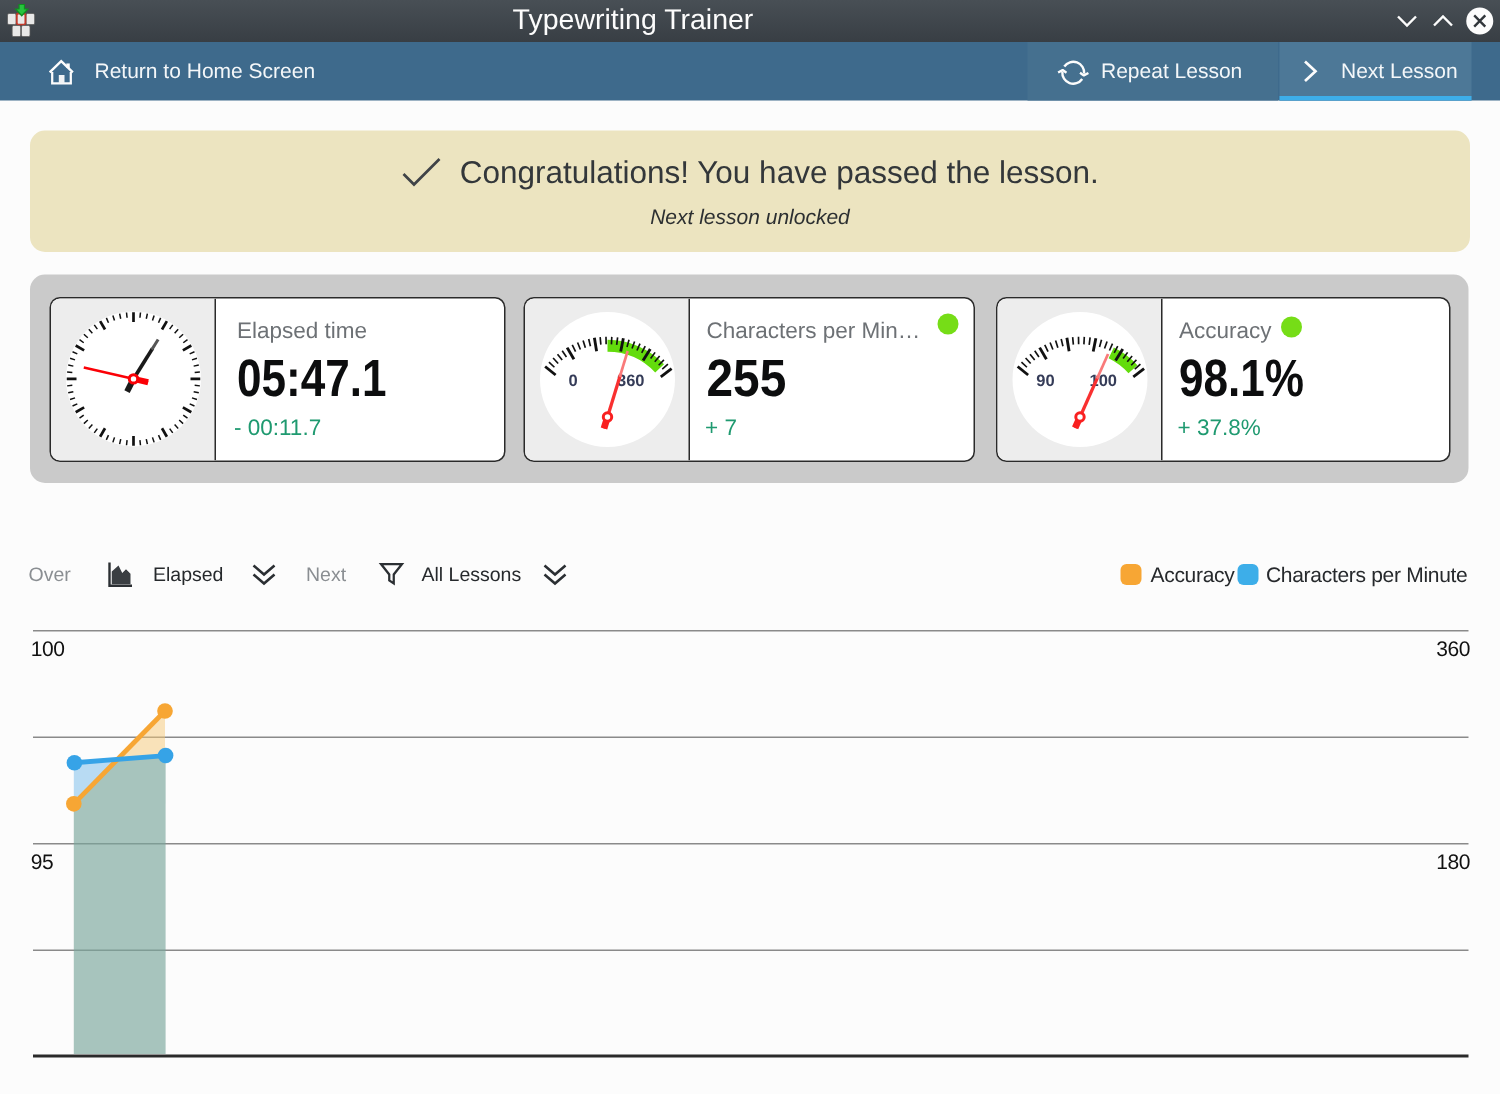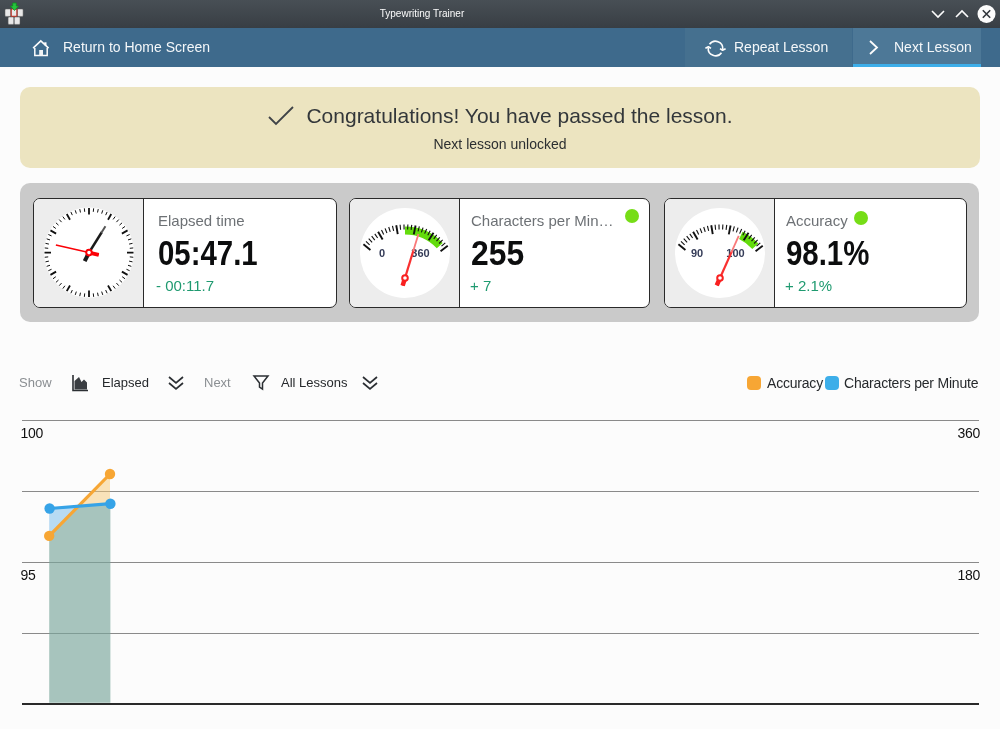--- a/index.html
+++ b/index.html
@@ -4,34 +4,34 @@
 <style>
   * { margin:0; padding:0; box-sizing:border-box; }
   html,body { width:1000px; height:729px; overflow:hidden; }
   body { font-family:"Liberation Sans", sans-serif; background:#fcfcfc; position:relative; }
   .abs { position:absolute; }
 
   
   #titlebar { left:0; top:0; width:1000px; height:28px;
     background:linear-gradient(#484f55,#383e44); }
   #titletext { left:0; top:0; width:804px; height:28px; line-height:28px;
-    text-align:center; color:#fcfcfc; font-size:10px;padding-left:40px; }
+    text-align:center; color:#fcfcfc; font-size:19px;padding-left:40px; }
 
   
   #navbar { left:0; top:28px; width:1000px; height:39px; background:#3e6a8c; }
   .navtxt { color:#f4f7f9; font-size:14px; line-height:39px;text-align:right; }
   #repeatbtn { left:685px; top:28px; width:167px; height:39px; background:#45708f; }
   #nextbtn  { left:853px; top:28px; width:128px; height:39px; background:#4d7897; }
   #nextline { left:853px; top:63.5px; width:128px; height:3.5px; background:#3daee9; }
 
   
   #banner { left:20px; top:87px; width:960px; height:81px; background:#ece4c0;
     border-radius:10px; }
   #bmain { left:0; top:104px; width:1000px; text-align:center; color:#33373a; font-size:21px; }
-  #bsub  { left:0; top:136px; width:1000px; text-align:center; color:#2c2f31; font-size:14px; }
+  #bsub  { left:0; top:136px; width:1000px; text-align:center; color:#2c2f31; font-size:14px;font-style:italic; }
 
   
   #stats { left:20px; top:183px; width:959px; height:139px; background:#cacaca; border-radius:10px; }
   .card { position:absolute; top:15px; height:110px; background:#fff;
     border:1px solid #2a2a2a; border-radius:7px; overflow:hidden; }
   #card1 { left:13px;  width:304px; }
   #card2 { left:329px; width:301px; }
   #card3 { left:644px; width:303px; }
   .iconarea { position:absolute; left:0; top:0; width:110px; height:108px;
     background:#ededed; border-right:1px solid #2a2a2a; }
@@ -256,25 +256,25 @@
           <text x="32" y="58" text-anchor="middle" font-size="11" font-weight="bold" fill="#353c58">90</text>
           <text x="70.5" y="58" text-anchor="middle" font-size="11" font-weight="bold" fill="#353c58">100</text>
           <line x1="51.75" y1="86.31" x2="67.2" y2="51.59" stroke="#f93030" stroke-width="2.2"></line>
           <line x1="66.39" y1="53.42" x2="73.71" y2="36.98" stroke="#f97a7a" stroke-width="1.8"></line>
           <line x1="55" y1="79" x2="51.75" y2="86.31" stroke="#f92020" stroke-width="4.5"></line>
           <circle cx="55" cy="79" r="2.8" fill="#fff" stroke="#f92020" stroke-width="2"></circle>
         </svg></div>
     <div class="ctitle">Accuracy</div>
     <div class="gdot" style="left:189px; top:12px;"></div>
     <div class="cvalue">98.1%</div>
-    <div class="cdelta">+ 2.1%</div>
+    <div class="cdelta">+ 37.8%</div>
   </div>
 </div>
 
-<div class="abs ctl gray" style="left:19px;">Show</div>
+<div class="abs ctl gray" style="left:19px;">Over</div>
 <svg class="abs" style="left:71px; top:374px;" width="18" height="18" viewBox="0 0 18 18">
   <path d="M2 1 L2 16.5 L17 16.5" fill="none" stroke="#2b2f33" stroke-width="1.6"></path>
   <path d="M3.5 15.5 L3.5 7 L8 3 L10.5 8 L13 5.5 L16 8.5 L16 15.5 Z" fill="#3a3e42"></path>
 </svg>
 <div class="abs ctl dark" style="left:102px;">Elapsed</div>
 <svg class="abs" style="left:166px; top:375px;" width="20" height="16" viewBox="0 0 20 16">
   <path d="M3 2 L10 8 L17 2" fill="none" stroke="#2b2f33" stroke-width="1.7"></path>
   <path d="M3 8 L10 14 L17 8" fill="none" stroke="#2b2f33" stroke-width="1.7"></path>
 </svg>
 <div class="abs ctl gray" style="left:204px;">Next</div>

